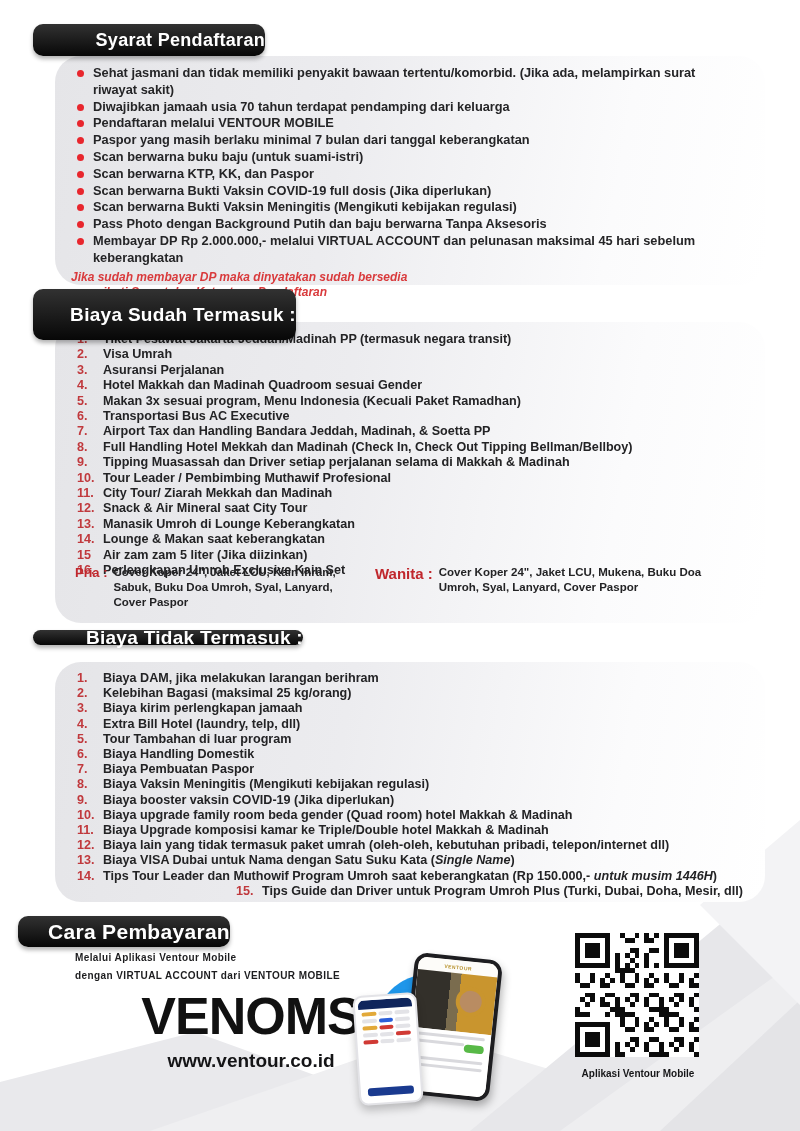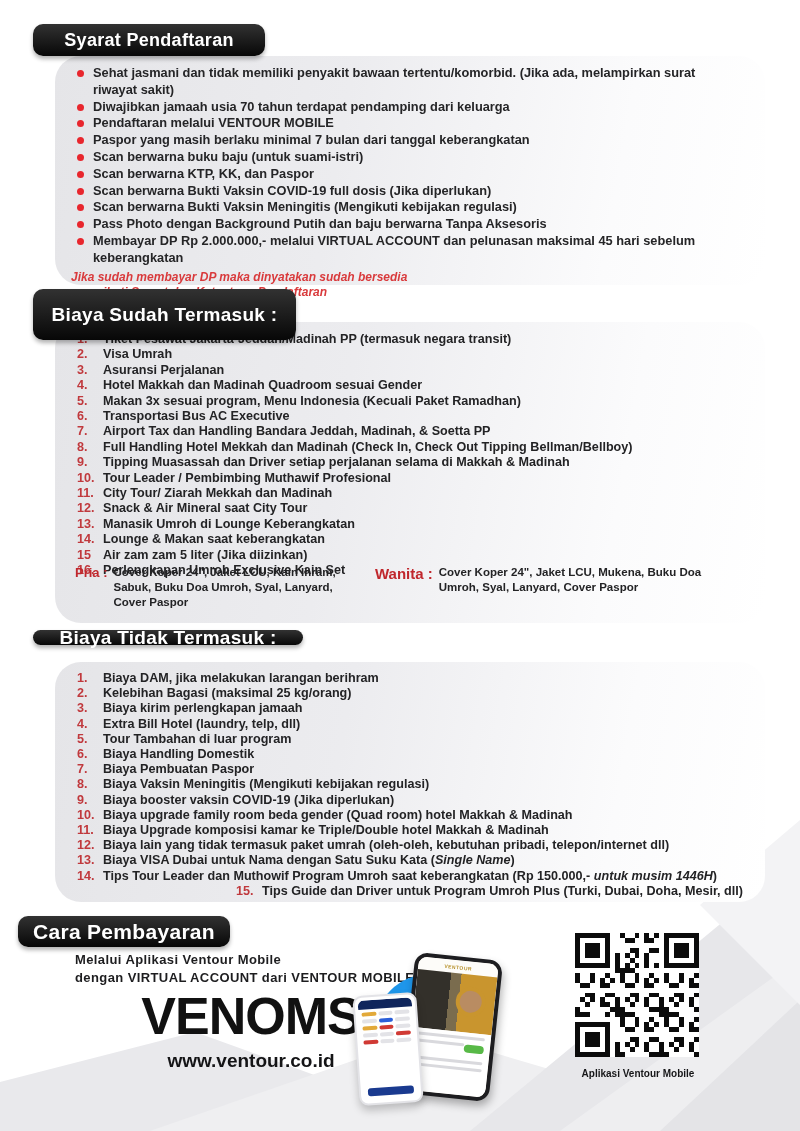--- a/index.html
+++ b/index.html
@@ -4,21 +4,21 @@
 <style>
   html,body{margin:0;padding:0;}
   body{font-family:"Liberation Sans",sans-serif;background:#ffffff;}
   #page{position:relative;width:800px;height:1131px;background:#ffffff;overflow:hidden;}
 
   
   #bg-facets{position:absolute;left:0;top:0;z-index:0;}
 
   
   .hdr{position:absolute;z-index:3;background:linear-gradient(180deg,#323232,#070707);
-       color:#fff;font-weight:700;display:flex;align-items:center;justify-content:center;
+       color:#fff;font-weight:700;display:flex;align-items:center;justify-content:flex-end;
        border-radius:10px;box-shadow:0 3px 4px rgba(0,0,0,.3);letter-spacing:.3px;}
   
   .panel{position:absolute;z-index:1;border-radius:26px;
          background:linear-gradient(100deg,#e5e5e8 0%,#ececef 40%,#fbfbfc 78%,#ffffff 100%);}
 
   
   .blist{list-style:none;margin:0;padding:9px 22px 0 22px;}
   .bitem{display:flex;align-items:flex-start;font-size:12.8px;font-weight:700;color:#252527;line-height:16.8px;}
   .dot{flex:none;width:7px;height:7px;border-radius:50%;background:#e8262d;margin:5px 9px 0 0;}
   .note{margin:3px 0 0 16px;font-size:12px;line-height:15.5px;font-style:italic;font-weight:700;color:#d93a3c;}
@@ -34,21 +34,21 @@
   .gcol{display:flex;align-items:flex-start;}
   .glabel{flex:none;color:#c0272d;font-weight:700;margin-right:6px;white-space:nowrap;}
   .glabel.pria{font-size:13px;}
   .glabel.wanita{font-size:15px;}
   .gtext{font-size:11.5px;font-weight:700;color:#232325;line-height:15px;}
   .gcol.c1{width:300px;}
   .gcol.c1 .gtext{width:245px;}
   .gcol.c2 .gtext{width:275px;}
 
   
-  .payline{position:absolute;left:75px;z-index:2;font-size:13px;font-weight:700;color:#1d1d1f;letter-spacing:.4px;}
+  .payline{position:absolute;left:75px;z-index:2;font-size:10px;font-weight:700;color:#1d1d1f;letter-spacing:.4px;}
   .brand{position:absolute;left:118px;top:986px;width:266px;text-align:center;z-index:2;
          font-size:52px;font-weight:900;letter-spacing:-1px;color:#111;}
   .site{position:absolute;left:118px;top:1050px;width:266px;text-align:center;z-index:2;
         font-size:19px;font-weight:800;color:#141416;}
 
   
   .phone-art{position:absolute;left:348px;top:950px;width:170px;height:160px;z-index:2;}
   .pa-circle{position:absolute;left:26px;top:24px;width:112px;height:112px;border-radius:50%;background:#1e96ea;}
   .phone-big{position:absolute;left:60px;top:6px;width:80px;height:134px;background:#1d1d20;border-radius:13px;
              padding:4px;transform:rotate(6deg);box-shadow:2px 5px 9px rgba(0,0,0,.3);}

